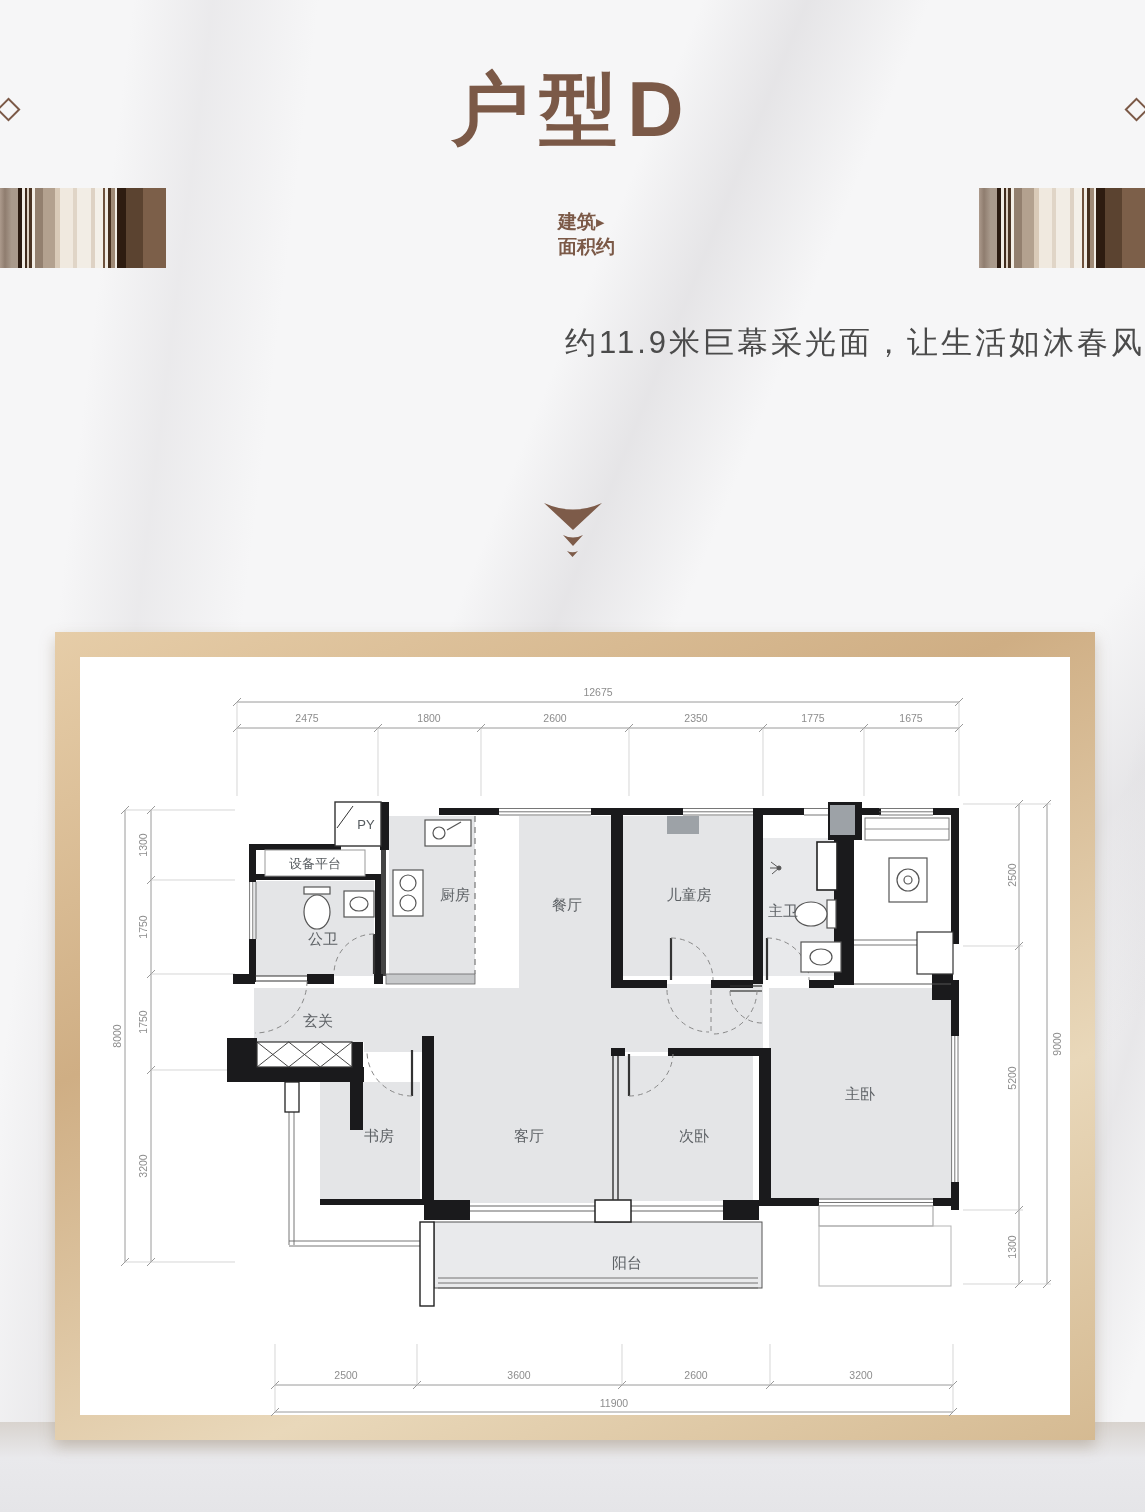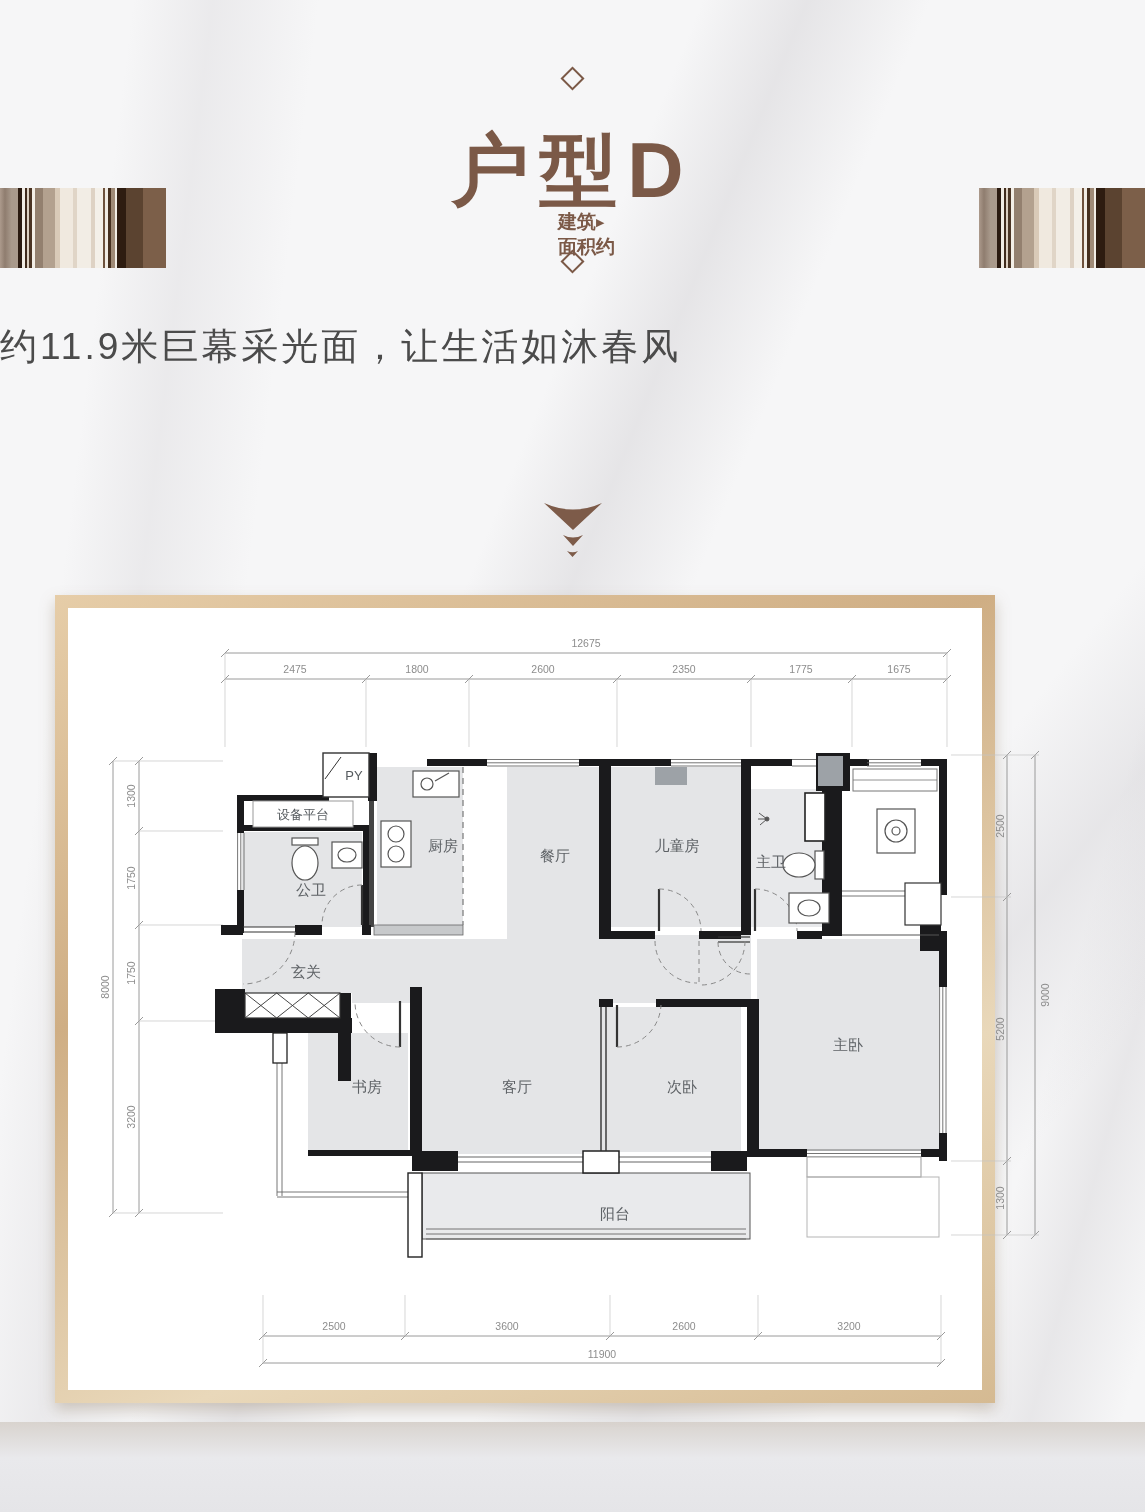--- a/index.html
+++ b/index.html
@@ -17,21 +17,21 @@
       linear-gradient(128deg,transparent 68%,rgba(198,196,201,.32) 75%,transparent 83%),
       linear-gradient(105deg,transparent 86%,rgba(205,203,207,.35) 91%,transparent 97%);
   }
   .bottom-strip{
     position:absolute;left:0;top:1422px;width:1145px;height:90px;
     background:linear-gradient(180deg,#d8d3ce 0%,#e9e9ec 40%,#e5e5e8 100%);
   }
   
   .title-row{
     position:absolute;top:70px;left:0;width:100%;
-    display:flex;align-items:center;justify-content:space-between;gap:44px;flex-direction:column;
+    display:flex;align-items:center;justify-content:space-between;gap:60px;
   }
   .page-title{
     font-size:78px;font-weight:bold;color:#7b5947;letter-spacing:10px;line-height:1;
   }
   .diamond{
     width:13px;height:13px;border:2px solid #7b5947;transform:rotate(45deg);
     flex:0 0 auto;
   }
   .barcode{
     position:absolute;top:188px;width:166px;height:80px;
@@ -52,32 +52,32 @@
   .area-label{
     font-size:19px;font-weight:bold;color:#7b5947;line-height:1.3;
     text-align:left;margin-right:14px;margin-top:-6px;white-space:nowrap;
   }
   .area-label .tri{font-size:11px;vertical-align:2px}
   .area-big{color:#7e5d4b;line-height:1;white-space:nowrap}
   .area-big .num{font-size:84px;font-weight:normal;letter-spacing:3px}
   .area-big .sup{font-size:34px;font-weight:bold;vertical-align:38px}
   .area-big .cjk{font-size:66px;font-weight:bold;letter-spacing:2px}
   .taglines{
-    position:absolute;top:322px;left:0;width:100%;text-align:left;
-    color:#4b4b4b;font-size:37px;letter-spacing:3px;
+    position:absolute;top:322px;left:0;width:100%;text-align:right;
+    color:#4b4b4b;font-size:31px;letter-spacing:3px;
   }
   .taglines .line{margin-bottom:35px;white-space:nowrap}
   .arrow-stack{
     position:absolute;top:503px;left:0;width:100%;
     display:flex;flex-direction:column;align-items:center;gap:5px;
   }
   
   .frame{
-    position:absolute;left:55px;top:595px;width:940px;height:808px;
-    box-sizing:border-box;padding:13px;
+    position:absolute;left:55px;top:632px;width:1040px;height:808px;
+    box-sizing:border-box;padding:25px;
     background:linear-gradient(155deg,#e6cda8 0%,#cfae84 35%,#e9d8ba 70%,#d5ba92 100%);
     box-shadow:0 7px 14px rgba(140,120,95,.35);
   }
   .frame-inner{width:100%;height:100%;background:#ffffff;position:relative}
   svg text{font-family:"Liberation Sans","DejaVu Sans",sans-serif}
   .dimtext{font-size:10.5px;fill:#8d8d8d}
   .rmtext{font-size:15px;fill:#5d6165}
   .smtext{font-size:13px;fill:#555a5e}
 </style>
 </head>

